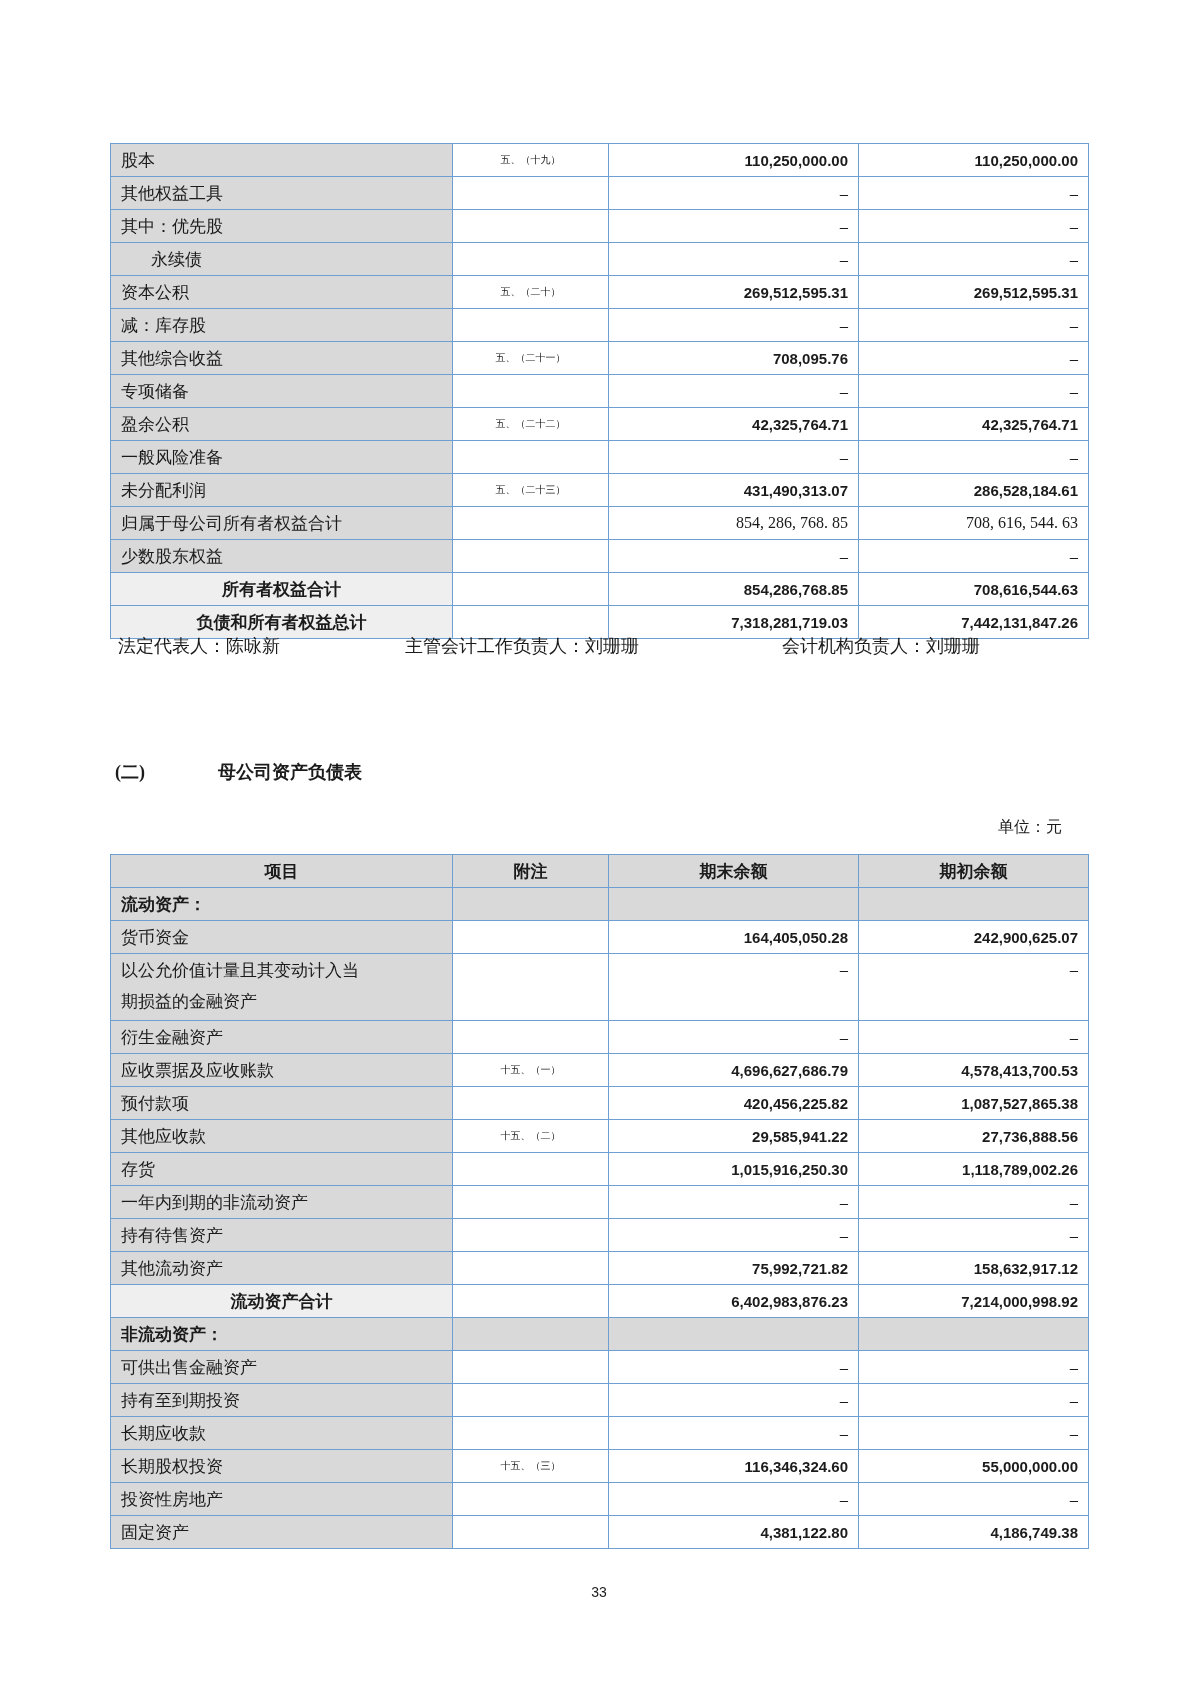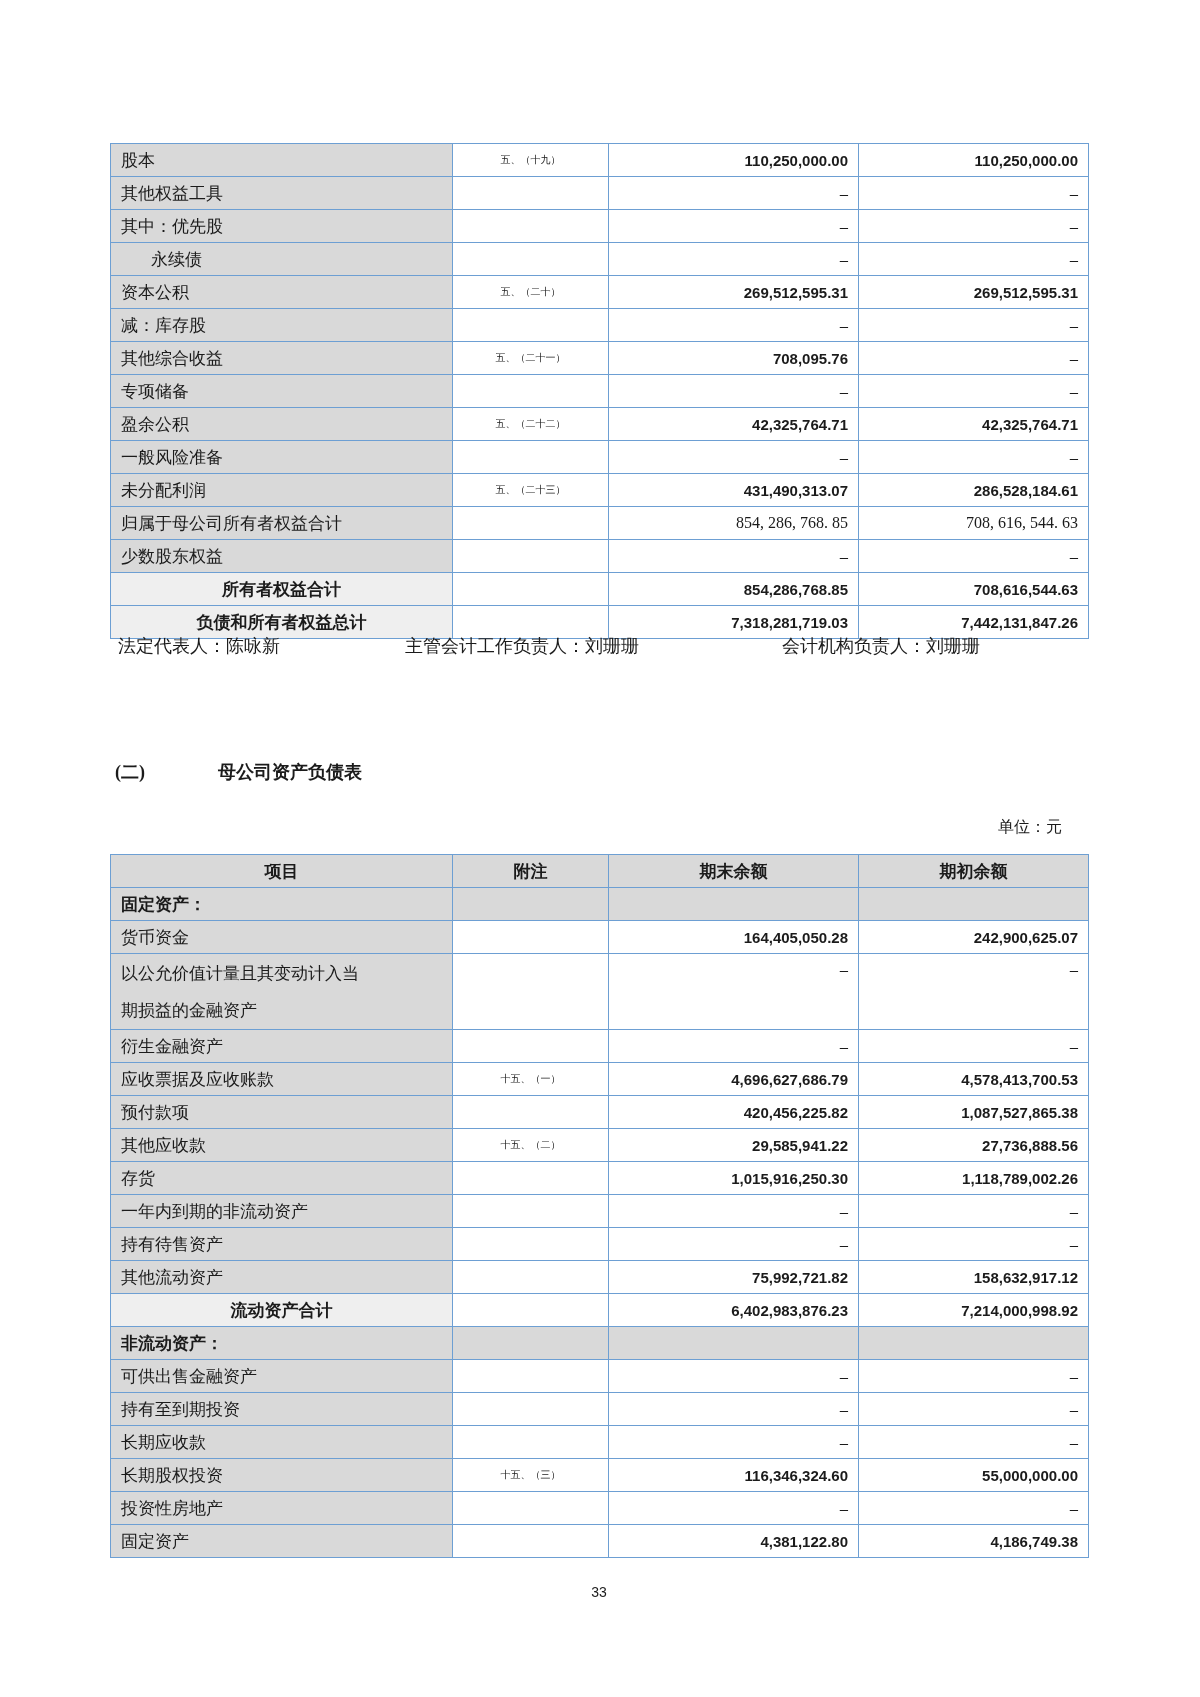--- a/index.html
+++ b/index.html
@@ -34,21 +34,21 @@
   tr.row-total td.c-item {
     background:#efefef; text-align:center; font-weight:bold;
   }
   tr.row-section td { background:#d9d9d9; }
   tr.row-section td.c-item { font-weight:bold; }
   tr.row-serifnum td.c-num {
     font-family:"Liberation Serif", serif; font-weight:normal; font-size:16px;
   }
   tr.row-tall td { height:65px; vertical-align:top; }
   tr.row-tall td.c-item {
-    white-space:normal; line-height:37px; padding-right:80px; padding-top:1px;
+    white-space:normal; line-height:31px; padding-right:80px; padding-top:1px;
   }
   tr.row-tall td.c-num, tr.row-tall td.c-note { line-height:31px; }
 
   .signature-row { position:absolute; top:634px; left:0; width:1200px; height:24px; font-size:18px; }
   .signature-row span { position:absolute; top:0; }
   .sig-1 { left:118px; }
   .sig-2 { left:405px;text-align:center; }
   .sig-3 { left:782px; }
 
   .section-heading { position:absolute; top:760px; left:0; width:1200px; height:26px;
@@ -191,21 +191,21 @@
     <thead>
         <tr>
           <th class="c-head">项目</th>
           <th class="c-head">附注</th>
           <th class="c-head">期末余额</th>
           <th class="c-head">期初余额</th>
         </tr>
       </thead>
     <tbody>
         <tr class="row-section">
-          <td class="c-item">固定资产：</td>
+          <td class="c-item">流动资产：</td>
           <td class="c-note"></td>
           <td class="c-num"></td>
           <td class="c-num"></td>
         </tr>
         <tr>
           <td class="c-item">货币资金</td>
           <td class="c-note"></td>
           <td class="c-num">164,405,050.28</td>
           <td class="c-num">242,900,625.07</td>
         </tr>

